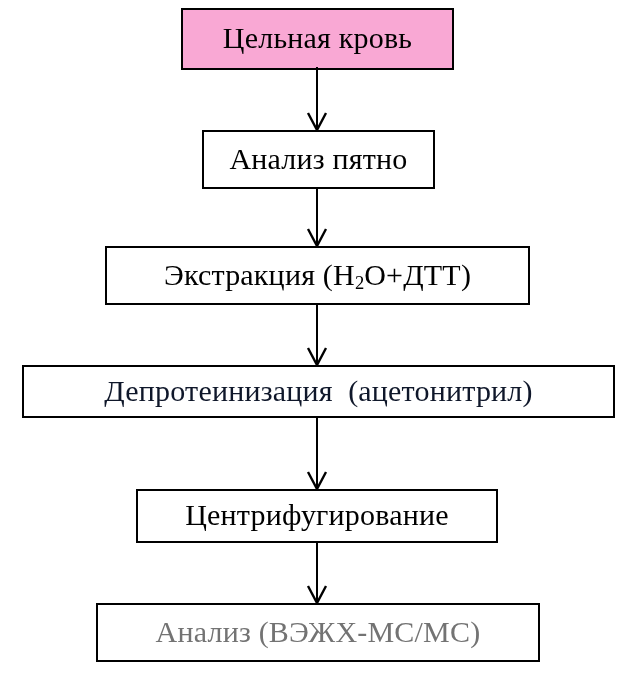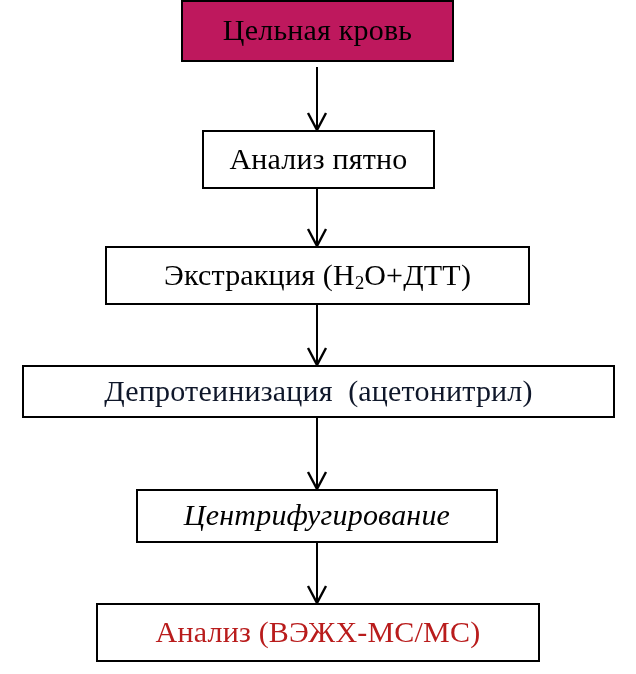--- a/index.html
+++ b/index.html
@@ -45,41 +45,41 @@
   }
   .connector svg {
     display: block;
   }
 </style>
 </head>
 <body>
 
 <div id="page" style="background: rgb(255, 255, 255);">
 
-  <div class="node" id="node-0" style="left: 181px; top: 0; width: 273px; height: 62px; font-size: 30px; border-color: rgb(0, 0, 0); background: #be185d; color: rgb(0, 0, 0);">
+  <div class="node" id="node-0" style="left: 181px; top: 8px; width: 273px; height: 62px; font-size: 30px; border-color: rgb(0, 0, 0); background: #f9a8d4; color: rgb(0, 0, 0);">
     <span class="node-text"><span>Цельная кровь</span><span></span></span>
   </div>
 
   <div class="node" id="node-1" style="left: 202px; top: 130px; width: 233px; height: 59px; font-size: 30px; border-color: rgb(0, 0, 0); background: rgb(255, 255, 255); color: rgb(0, 0, 0);">
     <span class="node-text"><span>Анализ пятно</span><span></span></span>
   </div>
 
   <div class="node" id="node-2" style="left: 105px; top: 246px; width: 425px; height: 59px; font-size: 30px; border-color: rgb(0, 0, 0); background: rgb(255, 255, 255); color: rgb(0, 0, 0); text-align: center;">
     <span class="node-text"><span>Экстракция (H</span><sub>2</sub><span>O+ДТТ)</span></span>
   </div>
 
   <div class="node" id="node-3" style="left: 22px; top: 365px; width: 593px; height: 53px; font-size: 30px; border-color: rgb(0, 0, 0); background: rgb(255, 255, 255); color: #0f172a;">
     <span class="node-text"><span>Депротеинизация  (ацетонитрил)</span><span></span></span>
   </div>
 
-  <div class="node" id="node-4" style="left: 136px; top: 489px; width: 362px; height: 54px; font-size: 30px; border-color: rgb(0, 0, 0); background: rgb(255, 255, 255); color: rgb(0, 0, 0); font-style: italic;">
+  <div class="node" id="node-4" style="left: 136px; top: 489px; width: 362px; height: 54px; font-size: 30px; border-color: rgb(0, 0, 0); background: rgb(255, 255, 255); color: rgb(0, 0, 0);">
     <span class="node-text"><span>Центрифугирование</span><span></span></span>
   </div>
 
-  <div class="node" id="node-5" style="left: 96px; top: 603px; width: 444px; height: 59px; font-size: 30px; border-color: rgb(0, 0, 0); background: rgb(255, 255, 255); color: #b91c1c;">
+  <div class="node" id="node-5" style="left: 96px; top: 603px; width: 444px; height: 59px; font-size: 30px; border-color: rgb(0, 0, 0); background: rgb(255, 255, 255); color: #737373;">
     <span class="node-text"><span>Анализ (ВЭЖХ-МС/МС)</span><span></span></span>
   </div>
 
   <div class="connector" id="conn-0" style="left: 304px; top: 67px; width: 26px; height: 63px;">
       <svg width="26" height="63" viewBox="0 0 26 63">
         <line x1="13" y1="0" x2="13" y2="63" stroke="#000000" stroke-width="2"></line>
         <polyline points="4,46 13,63 22,46" fill="none" stroke="#000000" stroke-width="2.4" stroke-linecap="butt" stroke-linejoin="miter"></polyline>
       </svg>
     </div>
   <div class="connector" id="conn-1" style="left: 304px; top: 189px; width: 26px; height: 57px;">

